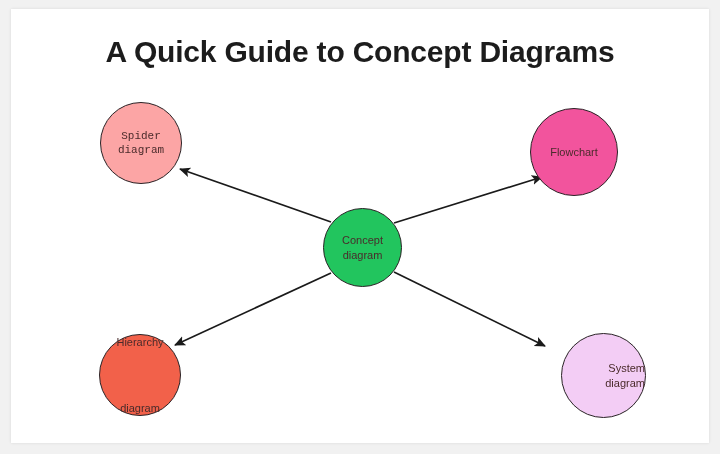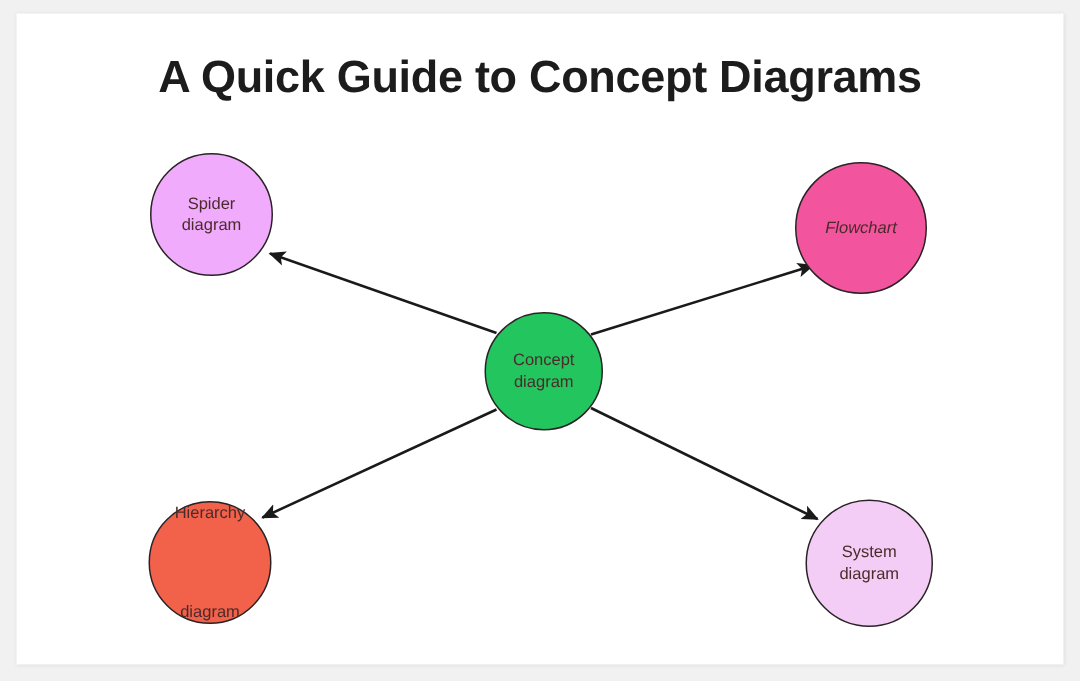--- a/index.html
+++ b/index.html
@@ -63,25 +63,25 @@
     text-align: center;
     line-height: 1.30;
     font-size: 11px;
     color: #4a2b2b;
     font-family: "Liberation Sans", sans-serif;
   }
   .node .line1, .node .line2 {
     display: block;
     white-space: nowrap;
   }
-  #node-spider   { left: 89px;  top: 93px;  width: 82px; height: 82px; background: #f0abfc; }
-  #node-flowchart{ left: 519px; top: 99px;  width: 88px; height: 88px; background: #f2549d; font-style: italic; }
+  #node-spider   { left: 89px;  top: 93px;  width: 82px; height: 82px; background: #fca5a5; font-family: Liberation Mono, monospace; }
+  #node-flowchart{ left: 519px; top: 99px;  width: 88px; height: 88px; background: #f2549d; }
   #node-concept  { left: 312px; top: 199px; width: 79px; height: 79px; background: #22c55e; }
   #node-hierarchy{ left: 88px;  top: 325px; width: 82px; height: 82px; background: #f2614a; justify-content: space-between; }
-  #node-system   { left: 526px; top: 324px; width: 85px; height: 85px; background: #f3cdf5; }
+  #node-system   { left: 550px; top: 324px; width: 85px; height: 85px; background: #f3cdf5; align-items: flex-end; }
 </style>
 </head>
 <body>
 
 <div id="frame">
   <div id="canvas">
 
     <div id="title">A Quick Guide to Concept Diagrams</div>
 
     <svg id="edges" viewBox="0 0 698 434" width="698" height="434" xmlns="http://www.w3.org/2000/svg">

